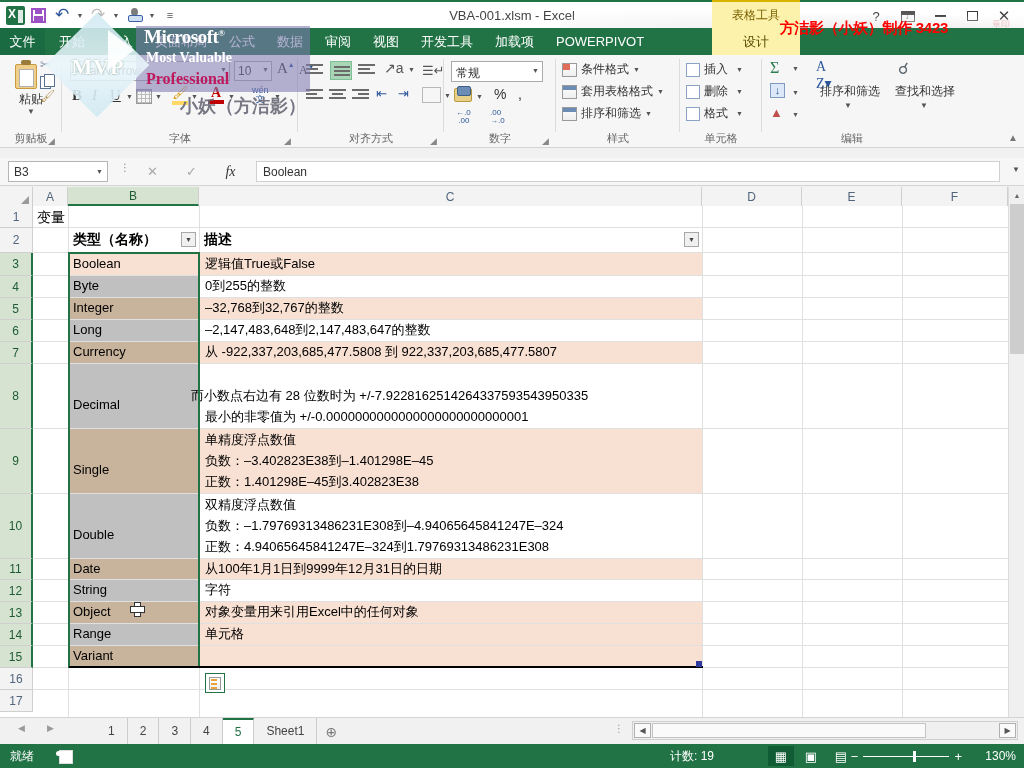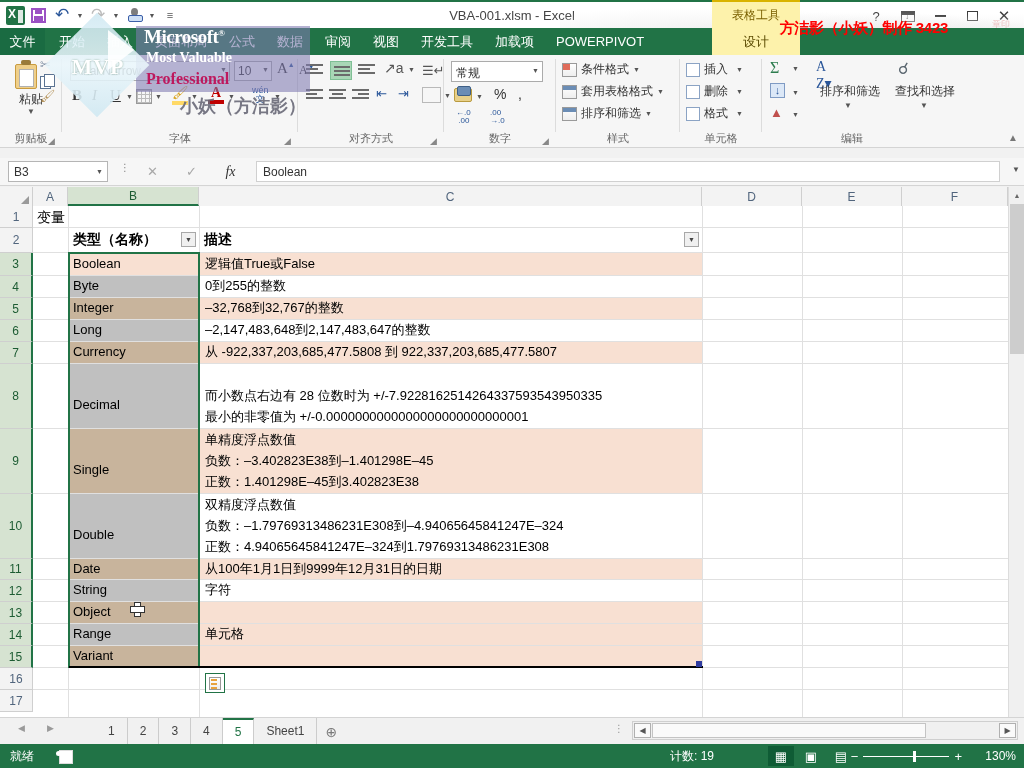--- a/index.html
+++ b/index.html
@@ -665,21 +665,21 @@
       <div class="cell" style="left:37px;top:115px;width:128px">Long</div>
       <div class="cell" style="left:169px;top:115px;width:498px">–2,147,483,648到2,147,483,647的整数</div>
 
       <div style="position:absolute;left:36px;top:136px;width:130px;height:21px;background:#c8b49c"></div>
       <div style="position:absolute;left:167px;top:136px;width:502px;height:21px;background:#f8e0d2"></div>
       <div class="cell" style="left:37px;top:137px;width:128px">Currency</div>
       <div class="cell" style="left:169px;top:137px;width:498px">从 -922,337,203,685,477.5808 到 922,337,203,685,477.5807</div>
 
       <div style="position:absolute;left:36px;top:158px;width:130px;height:64px;background:#c0c0c0"></div>
       <div class="cell" style="left:37px;top:190px;width:128px">Decimal</div>
-      <div class="cell" style="left:169px;top:181px;width:498px">而小数点右边有 28 位数时为 +/-7.9228162514264337593543950335</div>
+      <div class="cell" style="left:155px;top:181px;width:498px">而小数点右边有 28 位数时为 +/-7.9228162514264337593543950335</div>
       <div class="cell" style="left:169px;top:202px;width:498px">最小的非零值为 +/-0.0000000000000000000000000001</div>
 
       <div style="position:absolute;left:36px;top:223px;width:130px;height:64px;background:#c8b49c"></div>
       <div style="position:absolute;left:167px;top:223px;width:502px;height:64px;background:#f8e0d2"></div>
       <div class="cell" style="left:37px;top:255px;width:128px">Single</div>
       <div class="cell" style="left:169px;top:225px;width:498px">单精度浮点数值</div>
       <div class="cell" style="left:169px;top:246px;width:498px">负数：–3.402823E38到–1.401298E–45</div>
       <div class="cell" style="left:169px;top:267px;width:498px">正数：1.401298E–45到3.402823E38</div>
 
       <div style="position:absolute;left:36px;top:288px;width:130px;height:64px;background:#c0c0c0"></div>
@@ -693,20 +693,21 @@
       <div class="cell" style="left:37px;top:354px;width:128px">Date</div>
       <div class="cell" style="left:169px;top:354px;width:498px">从100年1月1日到9999年12月31日的日期</div>
 
       <div style="position:absolute;left:36px;top:374px;width:130px;height:21px;background:#c0c0c0"></div>
       <div class="cell" style="left:37px;top:375px;width:128px">String</div>
       <div class="cell" style="left:169px;top:375px;width:498px">字符</div>
 
       <div style="position:absolute;left:36px;top:396px;width:130px;height:21px;background:#c8b49c"></div>
       <div style="position:absolute;left:167px;top:396px;width:502px;height:21px;background:#f8e0d2"></div>
       <div class="cell" style="left:37px;top:397px;width:128px">Object</div>
+      <div class="cell" style="left:169px;top:397px;width:498px">对象变量用来引用Excel中的任何对象</div>
 
       <div style="position:absolute;left:36px;top:418px;width:130px;height:21px;background:#c0c0c0"></div>
       <div style="position:absolute;left:167px;top:418px;width:502px;height:21px;background:#f8e0d2"></div>
       <div class="cell" style="left:37px;top:419px;width:128px">Range</div>
       <div class="cell" style="left:169px;top:419px;width:498px">单元格</div>
 
       <div style="position:absolute;left:36px;top:440px;width:130px;height:21px;background:#c8b49c"></div>
       <div style="position:absolute;left:167px;top:440px;width:502px;height:21px;background:#f8e0d2"></div>
       <div class="cell" style="left:37px;top:441px;width:128px">Variant</div>
 

